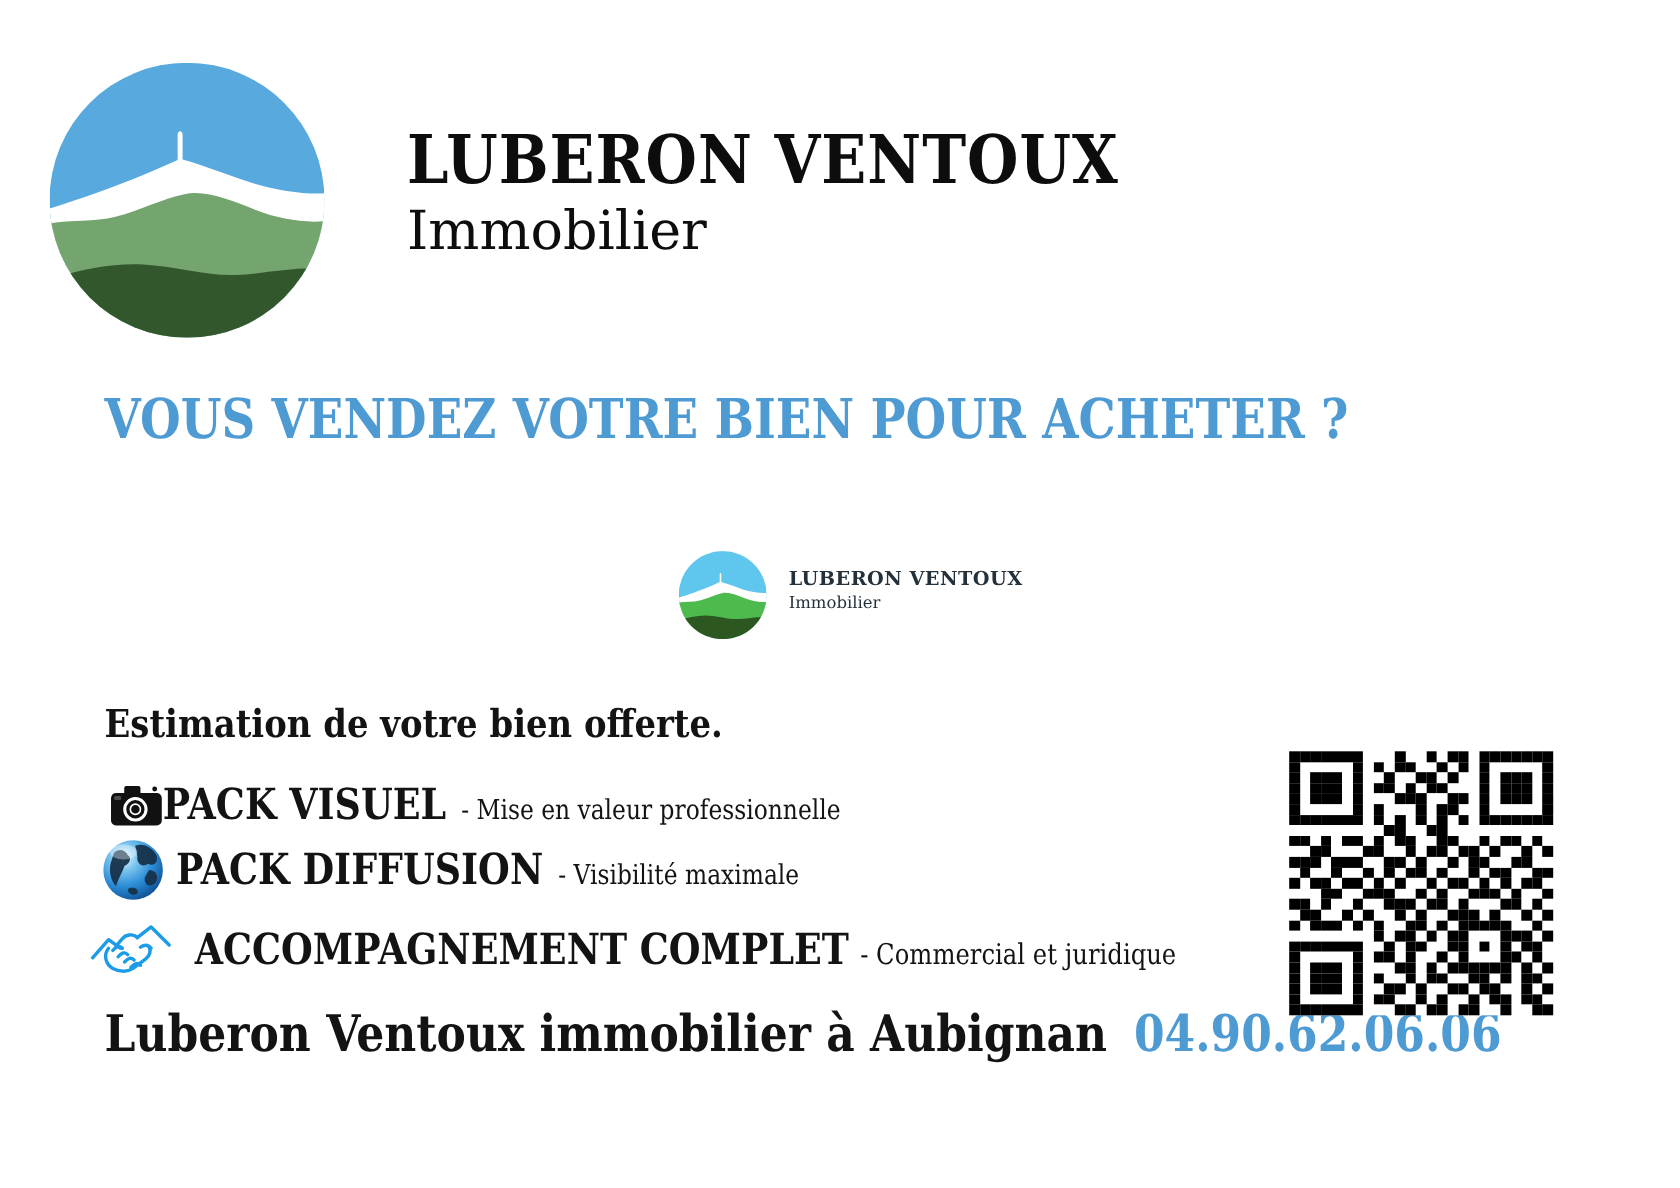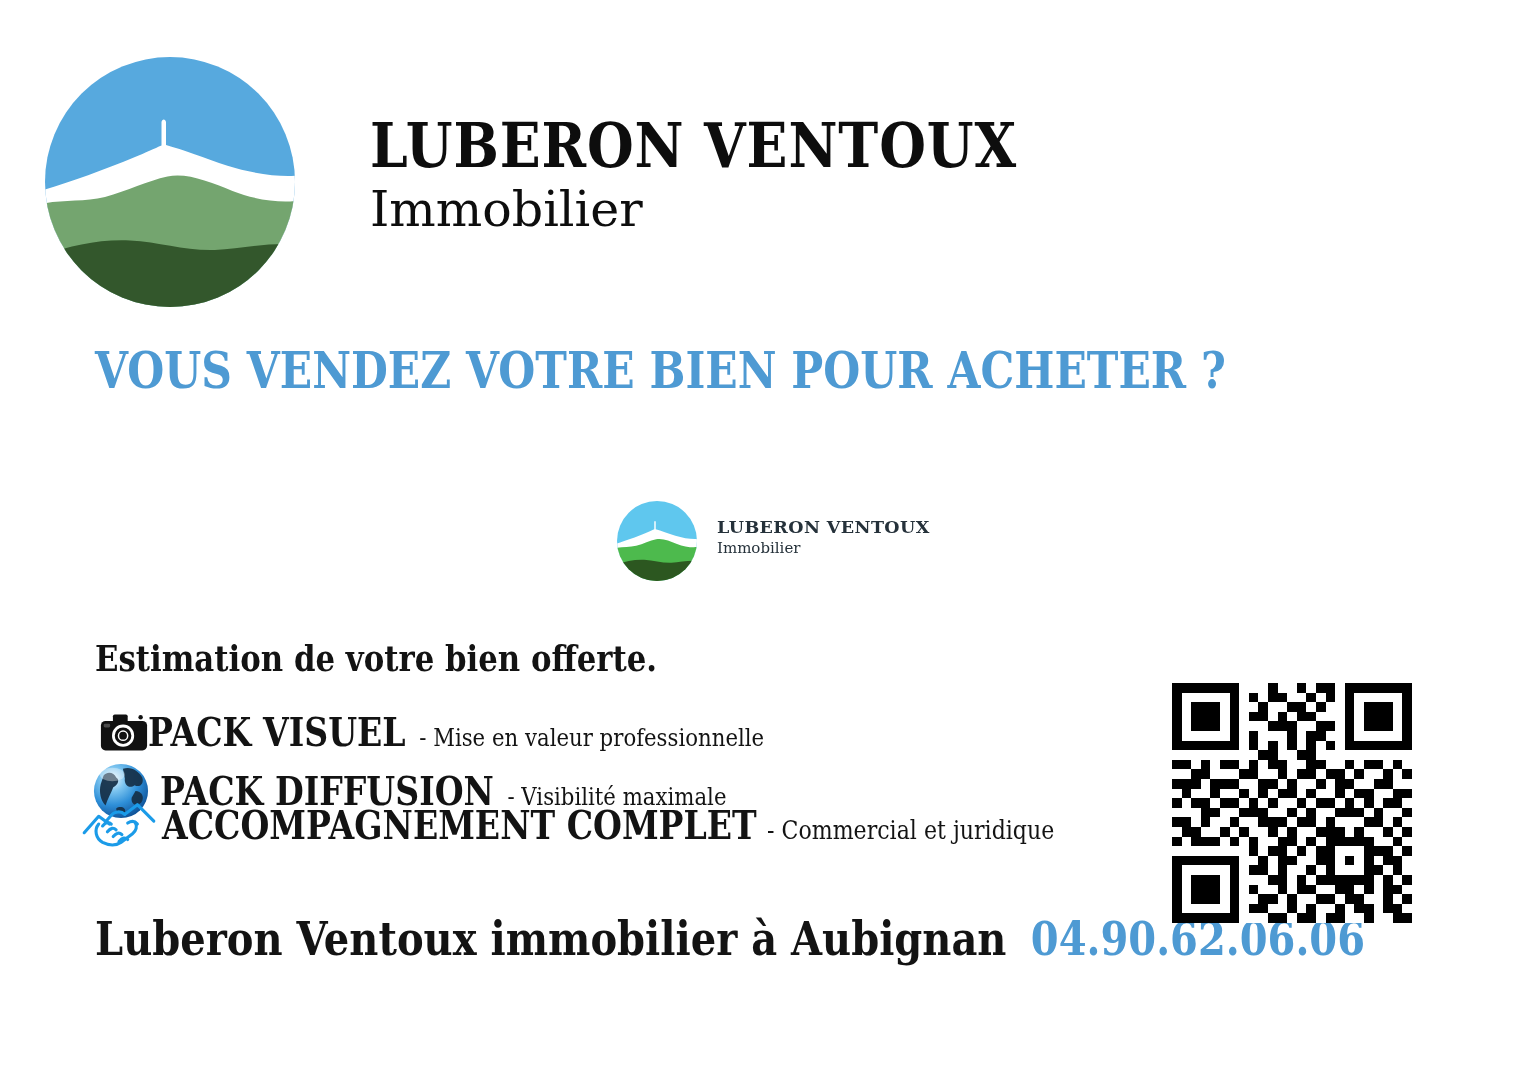--- a/index.html
+++ b/index.html
@@ -31,35 +31,35 @@
   .l-gdark{fill:var(--logo-green-dark);}
   .logo-small .l-sky{fill:var(--small-logo-sky);}
   .logo-small .l-gmid{fill:var(--small-logo-green);}
   .logo-small .l-gdark{fill:var(--small-logo-green-dark);}
 
   .brand{position:absolute;left:370px;top:114px;}
   .brand-title{font-size:61px;font-weight:bold;color:#0d0d0d;line-height:1.05;letter-spacing:1px;}
   .brand-sub{font-size:49px;font-weight:normal;color:#0d0d0d;line-height:1.05;margin-top:6px;}
 
   .headline{position:absolute;left:95px;color:var(--accent-blue);font-weight:bold;font-size:50px;line-height:1;}
-  .headline-1{top:346px;text-align:right;}
+  .headline-1{top:356px;text-align:right;}
   .headline-2{top:423px;}
 
   .mid-logo{position:absolute;left:617px;top:501px;display:flex;gap:20px;align-items:flex-start;}
   .mid-logo svg{width:80px;height:80px;display:block;}
   .mid-text{padding-top:17px;}
   .mid-title{font-size:17.5px;font-weight:bold;letter-spacing:.4px;color:#25313a;line-height:1.1;}
   .mid-sub{font-size:15px;color:#25313a;line-height:1.1;margin-top:3px;}
 
   .offer{position:absolute;left:95px;top:641px;font-size:35px;font-weight:bold;color:var(--text-black);line-height:1;}
 
   .pack-row{position:absolute;display:flex;align-items:center;}
   .pack-row-1{left:100px;top:712px;}
   .pack-row-2{left:92px;top:762px;gap:10px;align-items:center;}
-  .pack-row-3{left:80px;top:796px;gap:4px;}
+  .pack-row-3{left:80px;top:834px;gap:19px;}
   .pack-text{display:flex;align-items:baseline;}
   .pack-label{font-size:39px;font-weight:bold;color:var(--text-black);line-height:1;}
   .pack-detail{font-size:25px;color:var(--text-black);margin-left:16px;line-height:1;}
   .pack-row-3 .pack-detail{font-size:26px;margin-left:12px;}
 
   .icon-camera{width:48px;height:40px;display:block;}
   .icon-globe{width:58px;height:58px;display:block;}
   .icon-handshake{width:78px;height:58px;display:block;}
 
   .footer-line{position:absolute;left:95px;top:916px;font-size:46px;font-weight:bold;line-height:1;}

